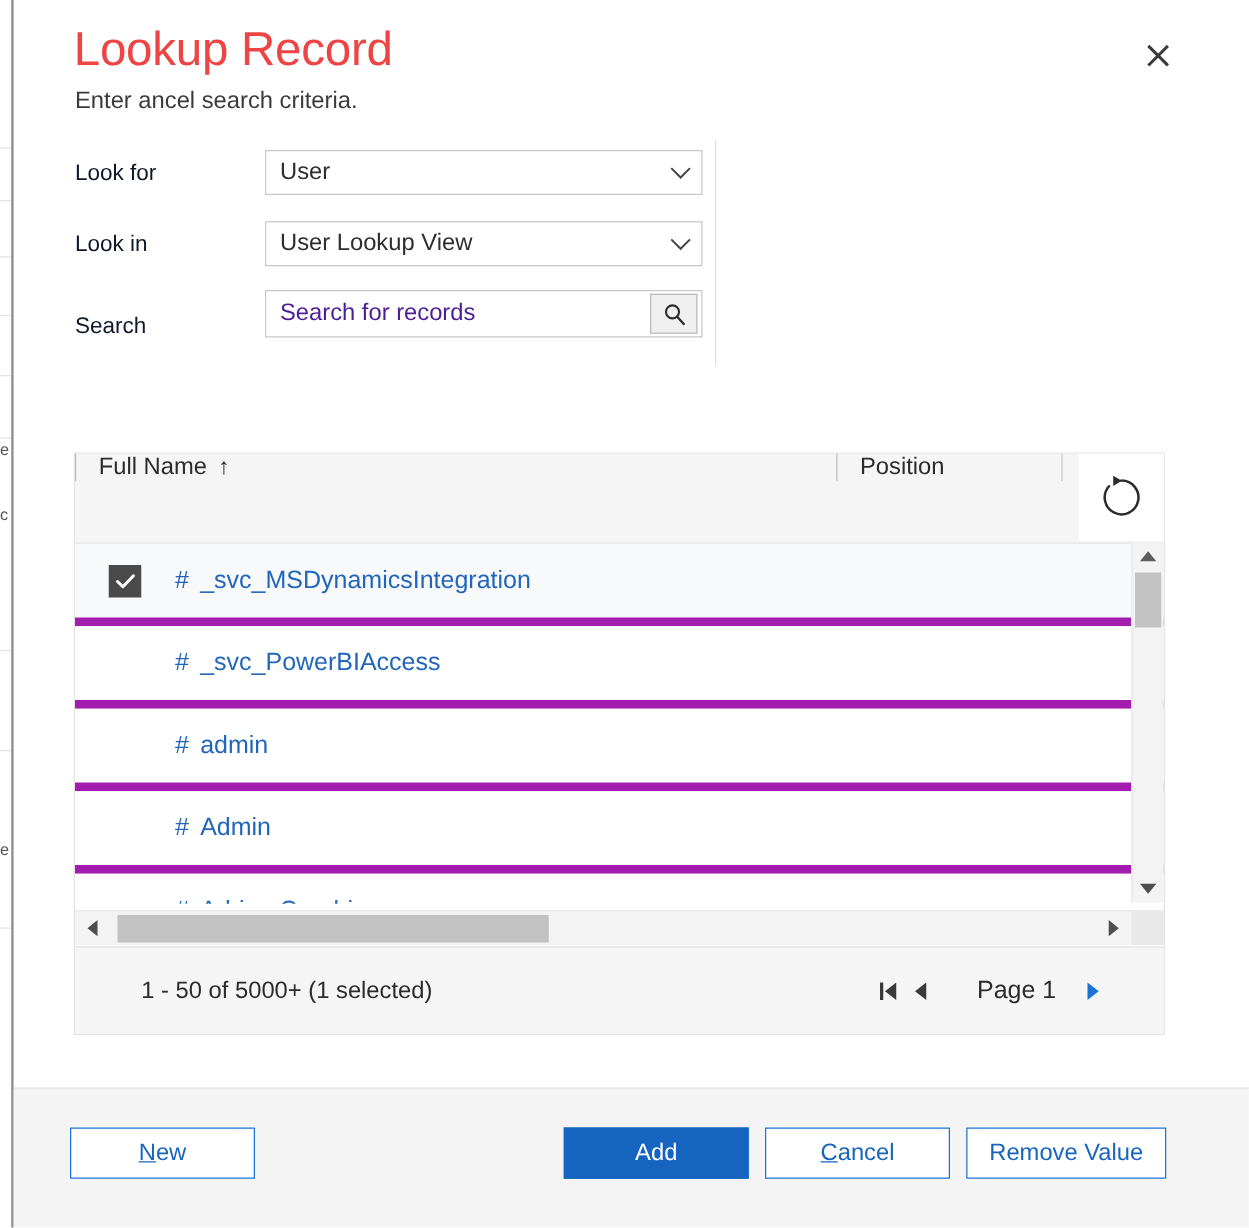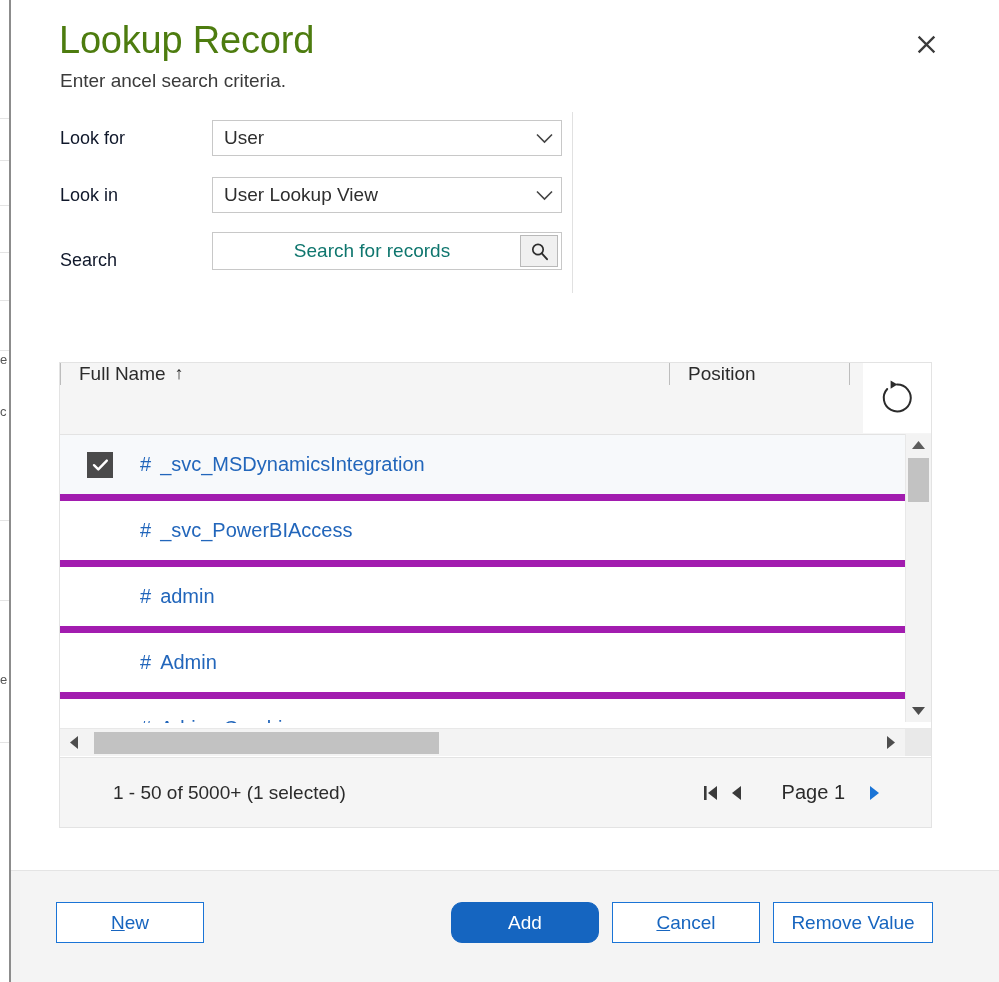--- a/index.html
+++ b/index.html
@@ -42,21 +42,21 @@
   .close-btn {
     position: absolute; right: 57px; top: 28px;
     width: 32px; height: 32px;
     display: flex; align-items: center; justify-content: center;
     cursor: pointer; background: transparent; border: 0;
     color: #3b3b3b;
   }
 
   .title {
     position: absolute; left: 48px; top: 17px;
-    font-size: 38px; color: #4d7c0f; font-weight: 400;
+    font-size: 38px; color: #ef4444; font-weight: 400;
     letter-spacing: -0.2px;
     line-height: 46px;
   }
   .subtitle {
     position: absolute; left: 49px; top: 70px;
     font-size: 19px; color: #3b3b3b; font-weight: 400;
   }
 
   
   .form-divider {
@@ -78,21 +78,21 @@
   .field-ctrl .val {
     padding-left: 11px; font-size: 19px; color: #2e2e2e;
     flex: 1 1 auto; white-space: nowrap; overflow: hidden;
   }
   .chev {
     width: 34px; height: 100%;
     display: flex; align-items: center; justify-content: center;
     color: #444; flex: 0 0 auto;
   }
   .search-ctrl { height: 38px; }
-  .search-ctrl .val { color: #0f766e; text-align: center; }
+  .search-ctrl .val { color: #4c1d95; }
   .search-btn {
     width: 36px; height: 30px; margin-right: 3px;
     border: 1px solid #b9b9b9; background: #f0f0f0;
     display: flex; align-items: center; justify-content: center;
     flex: 0 0 auto; cursor: pointer; color: #2d2d2d;
   }
 
   
   .grid {
     position: absolute; left: 48px; top: 362px;
@@ -217,21 +217,21 @@
     box-sizing: border-box;
   }
   .btn {
     position: absolute; top: 31px; height: 41px;
     border: 1px solid #1a74d6; background: #ffffff;
     color: #1765bf; font-size: 19px;
     display: flex; align-items: center; justify-content: center;
     cursor: pointer; box-sizing: border-box;
     font-family: "Liberation Sans", sans-serif;
   }
-  .btn.primary { background: #1565c0; border-color: #1565c0; color: #ffffff; border-radius: 11px; }
+  .btn.primary { background: #1565c0; border-color: #1565c0; color: #ffffff; }
   .btn-new { left: 45px; width: 148px; }
   .btn-add { left: 440px; width: 148px; }
   .btn-cancel { left: 601px; width: 148px; }
   .btn-remove { left: 762px; width: 160px; }
   .acc { text-decoration: underline; }
 </style>
 </head>
 <body>
 
 <div class="bg-strip">

